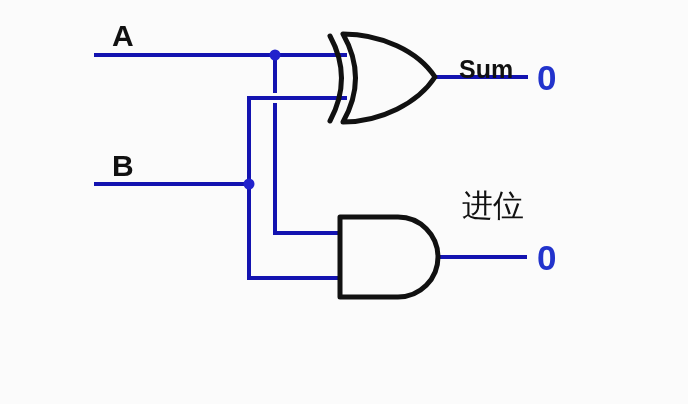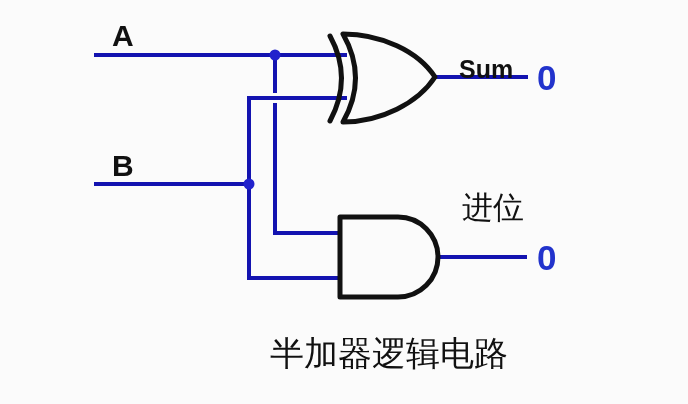--- a/index.html
+++ b/index.html
@@ -25,21 +25,21 @@
   .stage svg{position:absolute;left:0;top:0;}
   .txt{
     position:absolute;
     line-height:1;
     white-space:nowrap;
     color:var(--label-text);
     user-select:none;
   }
   .io-label{font-weight:bold;font-size:30px;}
   .sum-label{font-weight:bold;font-size:25px;}
-  .carry-label{font-size:31px;font-family:Liberation Serif, serif;}
+  .carry-label{font-size:31px;font-family:Liberation Mono, monospace;}
   .value{font-weight:bold;font-size:35px;color:var(--value-text);}
   .caption{font-size:34px;font-family:"DejaVu Sans",sans-serif;}
 </style>
 </head>
 <body>
 
 <div class="stage">
 
   <svg width="688" height="404" viewBox="0 0 688 404" aria-hidden="true">
 
@@ -65,15 +65,14 @@
   <span class="txt io-label" style="left:112px;top:151px;">B</span>
 
   <span class="txt sum-label" style="left:459px;top:42px;margin-top:15px;">Sum</span>
 
   <span class="txt value" style="left:537px;top:60px;">0</span>
 
   <span class="txt carry-label" style="left:462px;top:192px;">进位</span>
 
   <span class="txt value" style="left:537px;top:240px;">0</span>
 
-  <span class="txt caption" style="left:270px;top:336px;">半加器逻辑电路</span>
 
 </div>
 
 </body></html>

